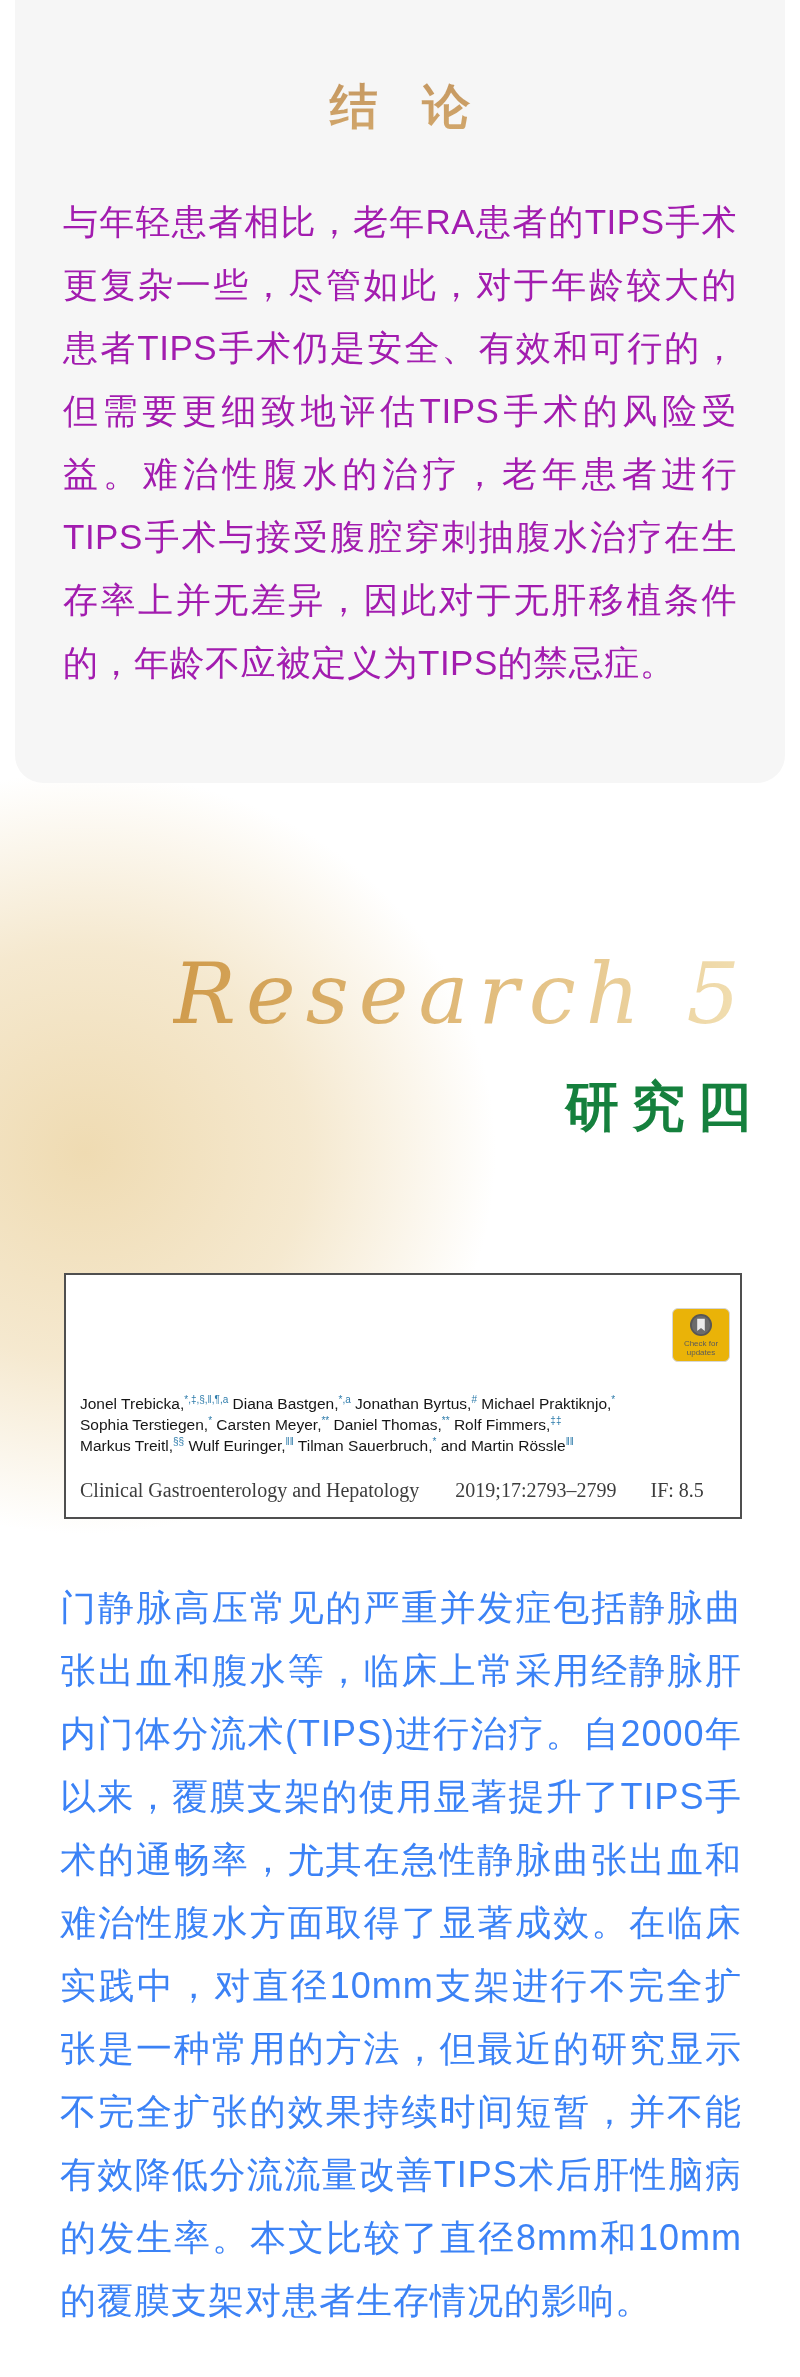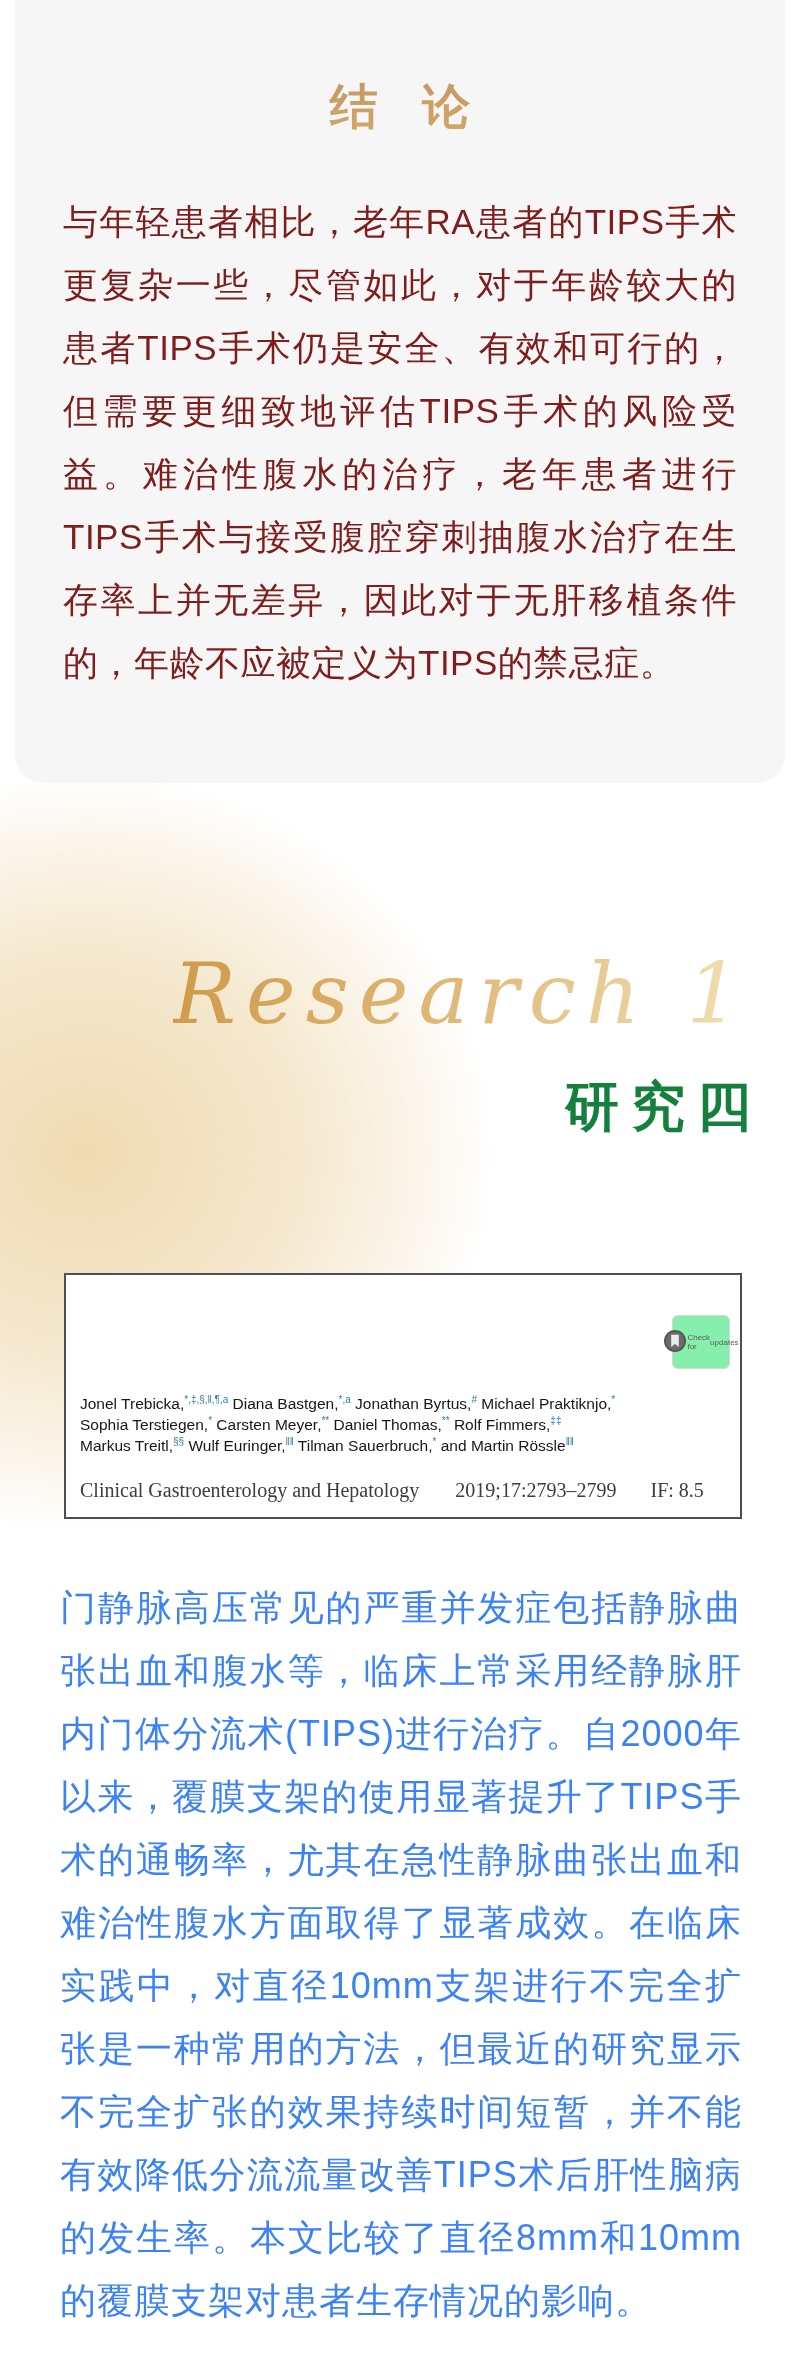--- a/index.html
+++ b/index.html
@@ -51,21 +51,21 @@
     font-weight: 700;
     letter-spacing: 14px;
     text-indent: 14px;
     color: #bb8a58;
   }
   .conclusion-body {
     margin: 54px 48px 0 48px;
     font-size: 35px;
     line-height: 63px;
     letter-spacing: 0.5px;
-    color: #7f1d1d;
+    color: #a21caf;
     text-align: justify;
     text-justify: inter-ideograph;
   }
 
   
   .research-script {
     position: absolute;
     right: 50px;
     top: 948px;
     font-family: "DejaVu Serif", "Liberation Serif", serif;
@@ -123,29 +123,29 @@
     margin: 0;
     font-size: 21px;
     line-height: 26px;
     font-weight: 700;
     letter-spacing: -0.2px;
     color: #175a7f;
   }
   .updates-badge {
     position: absolute;
     right: 10px;
-    top: 40px;
+    top: 33px;
     width: 58px;
     height: 54px;
-    background: #86efac;
+    background: #eab308;
     border: 1px solid #d6d6d6;
     border-radius: 6px;
     box-sizing: border-box;
     display: flex;
-    flex-direction: row;
+    flex-direction: column;
     align-items: center;
     justify-content: center;
     cursor: pointer;
   }
   .updates-badge .badge-icon { width: 24px; height: 24px; margin-bottom: 2px; }
   .updates-badge .badge-line {
     font-size: 8px;
     line-height: 9px;
     color: #5a5a5a;
   }
@@ -197,21 +197,21 @@
 
 <div class="page">
 
   <div class="gold-blob"></div>
 
   <section class="conclusion-card">
     <h2 class="conclusion-title">结 论</h2>
     <p class="conclusion-body">与年轻患者相比，老年RA患者的TIPS手术更复杂一些，尽管如此，对于年龄较大的患者TIPS手术仍是安全、有效和可行的，但需要更细致地评估TIPS手术的风险受益。难治性腹水的治疗，老年患者进行TIPS手术与接受腹腔穿刺抽腹水治疗在生存率上并无差异，因此对于无肝移植条件的，年龄不应被定义为TIPS的禁忌症。</p>
   </section>
 
-  <div class="research-script">Research 1</div>
+  <div class="research-script">Research 5</div>
 
   <div class="research-cn">研究四</div>
 
   <section class="paper-card">
 
     <div class="updates-badge">
       <span class="badge-icon">
         <svg viewBox="0 0 24 24" width="24" height="24" aria-hidden="true">
           <circle cx="12" cy="12" r="11" fill="#565656"></circle>
           <circle cx="12" cy="12" r="9.2" fill="#6b6b6b"></circle>

